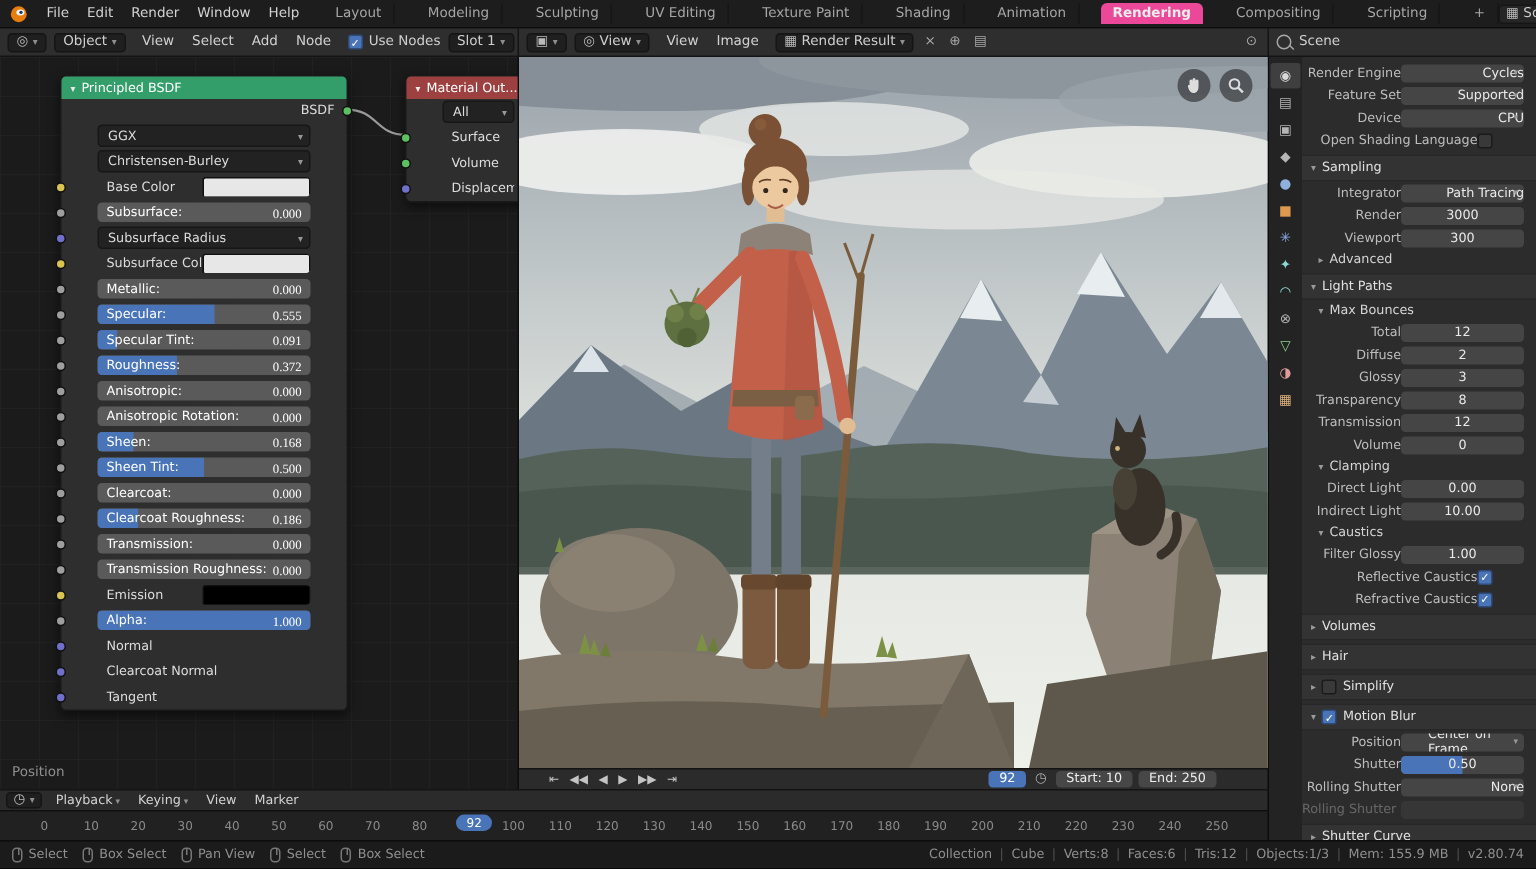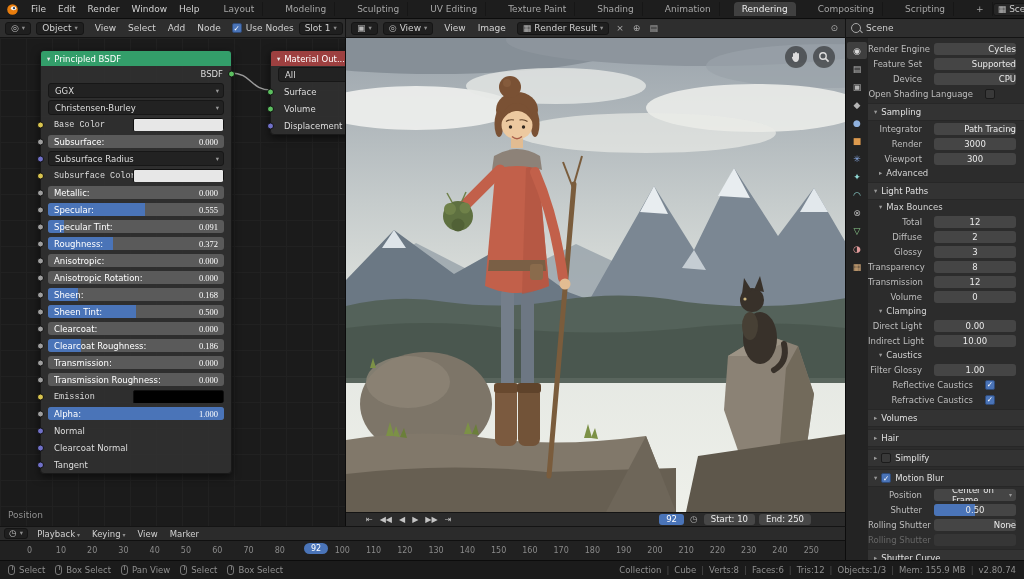--- a/index.html
+++ b/index.html
@@ -4,21 +4,21 @@
 <style>
   html,body{margin:0;padding:0;background:#000;}
   #app{position:relative;width:1024px;height:579px;background:#101010;font-family:"DejaVu Sans",sans-serif;overflow:hidden;color:#ccc;-webkit-font-smoothing:antialiased;}
   
   .topbar{position:absolute;left:0;top:0;width:1024px;height:19px;background:#1d1d1d;display:flex;align-items:center;border-bottom:1px solid #0c0c0c;box-sizing:border-box;font-size:9px;}
   .blender-logo{display:flex;align-items:center;padding:0 6px;}
   .menus,.tabs{display:flex;align-items:center;height:100%;}
   .menu{padding:0 6px;color:#d2d2d2;white-space:nowrap;}
   .tabs{margin-left:10px;gap:14px;}
   .wtab{padding:2px 8px;color:#a6a6a6;white-space:nowrap;border-right:1px solid #161616;}
-  .wtab.active{background:#404040;color:#ededed;border-radius:4px 4px 0 0;border-right:none;}
+  .wtab.active{background:#ec4899;color:#ededed;border-radius:4px 4px 0 0;border-right:none;font-weight:bold;}
   .tb-right{margin-left:auto;display:flex;align-items:center;gap:5px;padding-right:6px;}
   .hgroup{display:flex;align-items:center;gap:3px;background:#262626;border:1px solid #161616;border-radius:3px;padding:1px 4px;height:13px;box-sizing:border-box;white-space:nowrap;}
   .gicon{color:#b9b9b9;font-size:9px;line-height:1;}
   .gbtn{color:#a8a8a8;font-size:9px;padding:0 2px;line-height:1;}
   .chev3{font-size:6.5px;color:#8f8f8f;line-height:1;}
   
   .ehdr{position:absolute;height:19px;background:#2e2e2e;display:flex;align-items:center;gap:5px;font-size:9px;padding:0 5px;box-sizing:border-box;border-bottom:1px solid #141414;color:#cfcfcf;overflow:hidden;}
   .ne-hdr{left:0;top:19px;width:346px;border-right:1px solid #141414;}
   .ie-hdr{left:346px;top:19px;width:500px;border-right:1px solid #141414;}
   .props-hdr{left:846px;top:19px;width:178px;}
@@ -30,36 +30,36 @@
     background-image:linear-gradient(#212121 1px,transparent 1px),linear-gradient(90deg,#212121 1px,transparent 1px);background-size:26px 26px;}
   .wire{position:absolute;left:0;top:0;}
   .node{position:absolute;border-radius:4px;background:rgba(47,47,47,.97);border:1px solid #191919;box-shadow:0 3px 8px rgba(0,0,0,.55);}
   .node.principled{left:40px;top:12px;width:190px;}
   .node.outputnode{left:270px;top:12px;width:96px;}
   .node-head{height:15px;border-radius:3px 3px 0 0;display:flex;align-items:center;gap:4px;padding:0 6px;font-size:8.5px;color:#fff;white-space:nowrap;overflow:hidden;}
   .nh-green{background:#339e6a;}
   .nh-red{background:#9d4040;}
   .ncaret{font-size:6.5px;color:#eaeaea;}
   .output-row{position:relative;height:16px;display:flex;align-items:center;justify-content:flex-end;padding:0 8px;font-size:8.5px;color:#ddd;}
-  .nrow{position:relative;height:17px;display:flex;align-items:center;padding:0 7px;}
+  .nrow{position:relative;height:17px;display:flex;align-items:center;padding:0 24px;}
   .sock{position:absolute;left:-4px;top:50%;transform:translateY(-50%);width:7px;height:7px;border-radius:50%;border:1px solid #101010;box-sizing:border-box;}
   .sock.out{left:auto;right:-4px;}
   .sock.gray{background:#9e9e9e}.sock.yellow{background:#d9c44f}.sock.purple{background:#7070c8}.sock.green{background:#5cbf60}
   .widget{position:relative;flex:1;height:13px;border-radius:3px;display:flex;align-items:center;font-size:8.5px;overfl
 ow:hidden;overflow:hidden;}
   .widget.slider{background:#5a5a5a;color:#fff;}
   .widget .fill{position:absolute;left:0;top:0;bottom:0;background:#4a74b8;display:none;}
   .widget.slider .fill{display:block;}
   .wlabel{position:relative;margin-left:6px;flex:1;white-space:nowrap;overflow:hidden;}
   .wvalue{position:relative;margin-right:6px;display:none;white-space:nowrap;}
   .widget.slider .wvalue{display:block;font-family:Liberation Serif, serif;}
   .widget.dropdown{background:#222;border:1px solid #171717;color:#ddd;}
   .widget.dropdown::after{content:"▾";position:absolute;right:4px;font-size:6.5px;color:#999;}
   .widget.color{background:transparent;color:#ddd;}
-  .widget.color .wlabel{flex:0 0 45%;font-family:Liberation Mono, monospace;}
+  .widget.color .wlabel{flex:0 0 45%;}
   .swatch{display:none;flex:1;height:12px;border-radius:2px;border:1px solid #101010;}
   .widget.color .swatch{display:block;}
   .widget.socket{background:transparent;color:#ddd;}
   .material-crumb{position:absolute;left:8px;bottom:6px;font-size:9px;color:#8f8f8f;}
   
   .image-canvas{position:absolute;left:346px;top:38px;width:500px;height:474px;overflow:hidden;background:#151515;border-right:1px solid #0c0c0c;box-sizing:border-box;}
   .vp-btn{position:absolute;top:8px;width:22px;height:22px;border-radius:50%;background:rgba(28,28,28,.55);display:flex;align-items:center;justify-content:center;}
   
   .playbar{position:absolute;left:346px;top:512px;width:500px;height:14px;background:#2b2b2b;display:flex;align-items:center;font-size:8.5px;border-top:1px solid #141414;border-right:1px solid #0c0c0c;box-sizing:border-box;padding:0 34px 0 20px;color:#cfcfcf;}
   .pb-buttons{display:flex;gap:7px;align-items:center;}
@@ -75,21 +75,21 @@
   .rmarks{display:flex;padding-left:14px;}
   .rmark{width:31.28px;text-align:center;font-size:8px;color:#8a8a8a;padding-top:5px;flex:none;}
   .playhead-pill{position:absolute;left:304px;top:2px;background:#4a74b8;color:#fff;font-size:8px;padding:1px 7px;border-radius:8px;}
   
   .props{position:absolute;left:846px;top:38px;width:178px;height:522px;background:#2c2c2c;display:flex;box-sizing:border-box;}
   .ptabs{width:22px;background:#232323;display:flex;flex-direction:column;align-items:center;padding-top:4px;gap:1px;flex:none;}
   .ptab{width:20px;height:17px;display:flex;align-items:center;justify-content:center;font-size:9px;border-radius:2px;}
   .ptab.active{background:#3f3f3f;}
   .pcontent{flex:1;overflow:hidden;font-size:8.5px;padding-top:3px;}
   .prow{display:flex;align-items:center;height:15px;padding:0 6px 0 0;}
-  .plabel{width:44%;text-align:right;padding-right:12px;color:#bdbdbd;white-space:nowrap;overflow:hidden;flex:none;box-sizing:border-box;}
+  .plabel{width:44%;text-align:right;padding-right:0;color:#bdbdbd;white-space:nowrap;overflow:hidden;flex:none;box-sizing:border-box;}
   .prow.cbxrow .plabel{width:78%;}
   .pfield{flex:1;background:#454545;border-radius:3px;height:12px;display:flex;align-items:center;justify-content:center;color:#eaeaea;position:relative;overflow:hidden;margin-right:2px;}
   .pfield.dropdown{justify-content:flex-end;padding-left:18px;}
   .pfield.dropdown::after{content:"▾";position:absolute;right:4px;font-size:6px;color:#999;}
   .pfield.pslider .pfill{position:absolute;left:0;top:0;bottom:0;width:50%;background:#4a74b8;}
   .pfield .pv{position:relative;}
   .prow.disabled{opacity:.4;}
   .pcheck{width:10px;height:10px;border-radius:2px;background:#393939;border:1px solid #1b1b1b;display:flex;align-items:center;justify-content:center;font-size:7.5px;color:#fff;box-sizing:border-box;flex:none;}
   .pcheck.checked{background:#4a74b8;border-color:#2f4b79;}
   .phead{display:flex;align-items:center;height:16px;gap:4px;padding-left:6px;color:#e0e0e0;background:#333333;border-top:1px solid #272727;border-bottom:1px solid #272727;margin-top:2px;}

